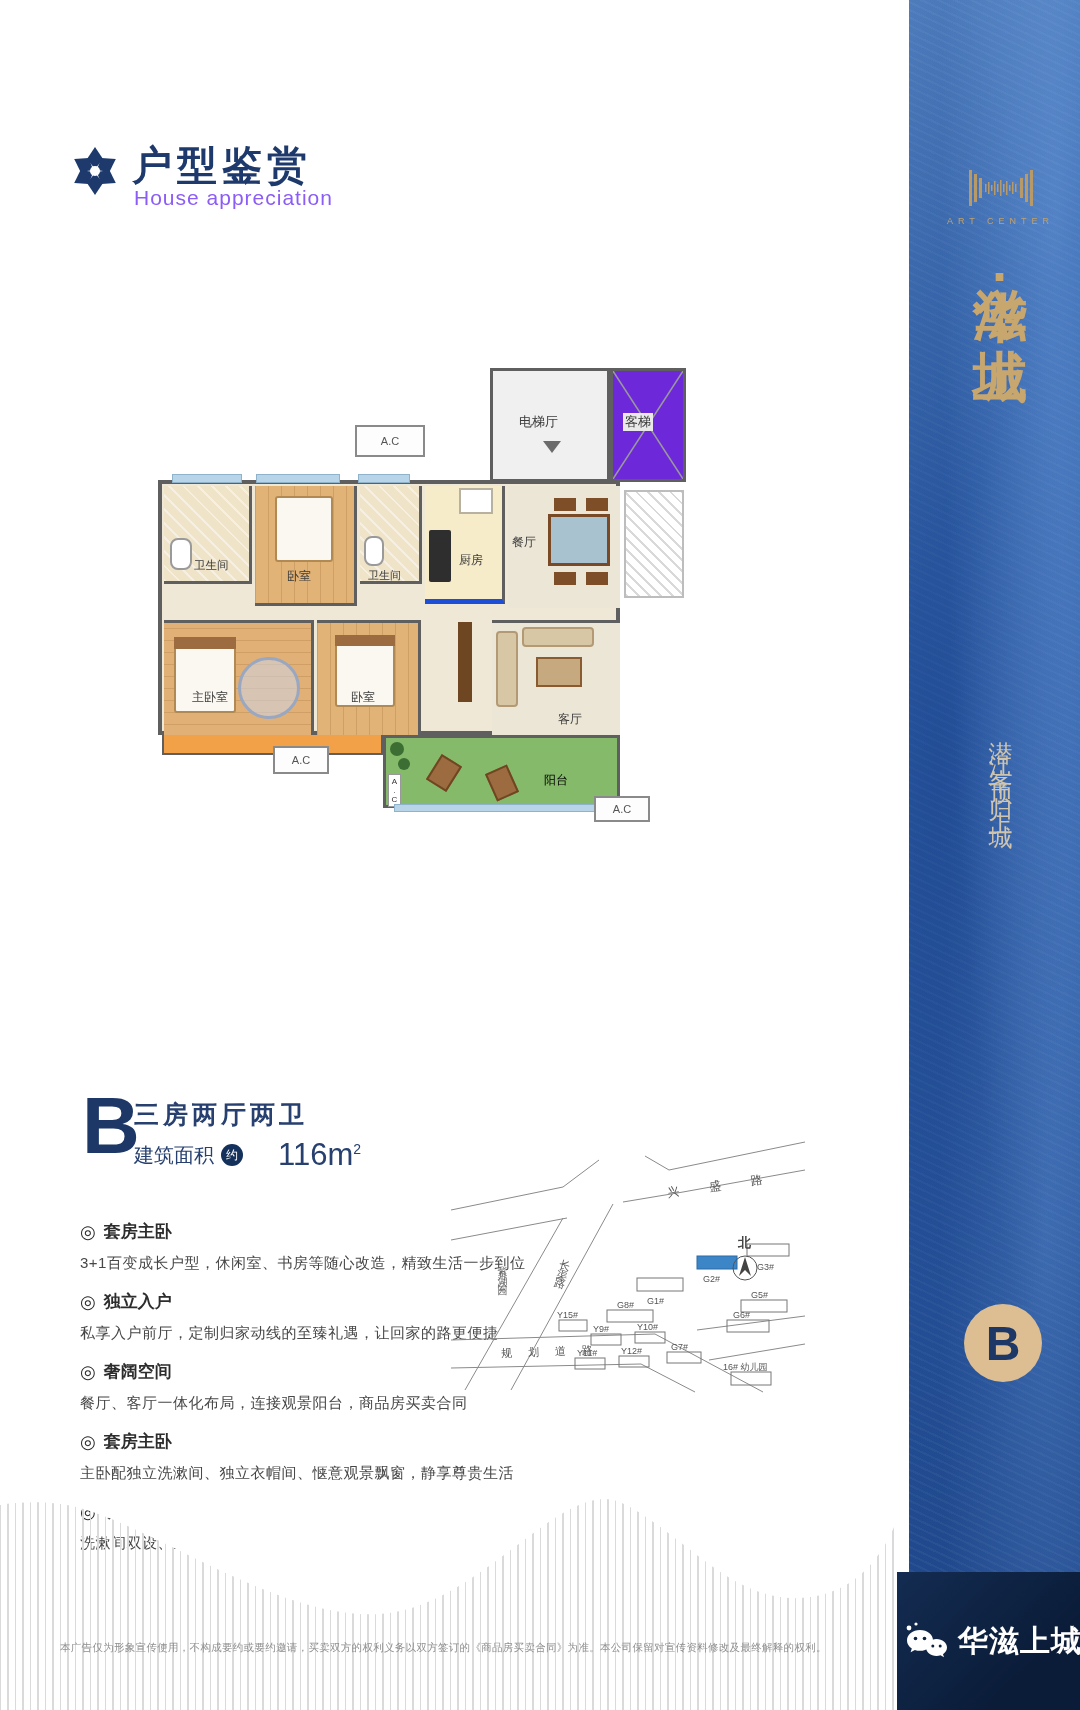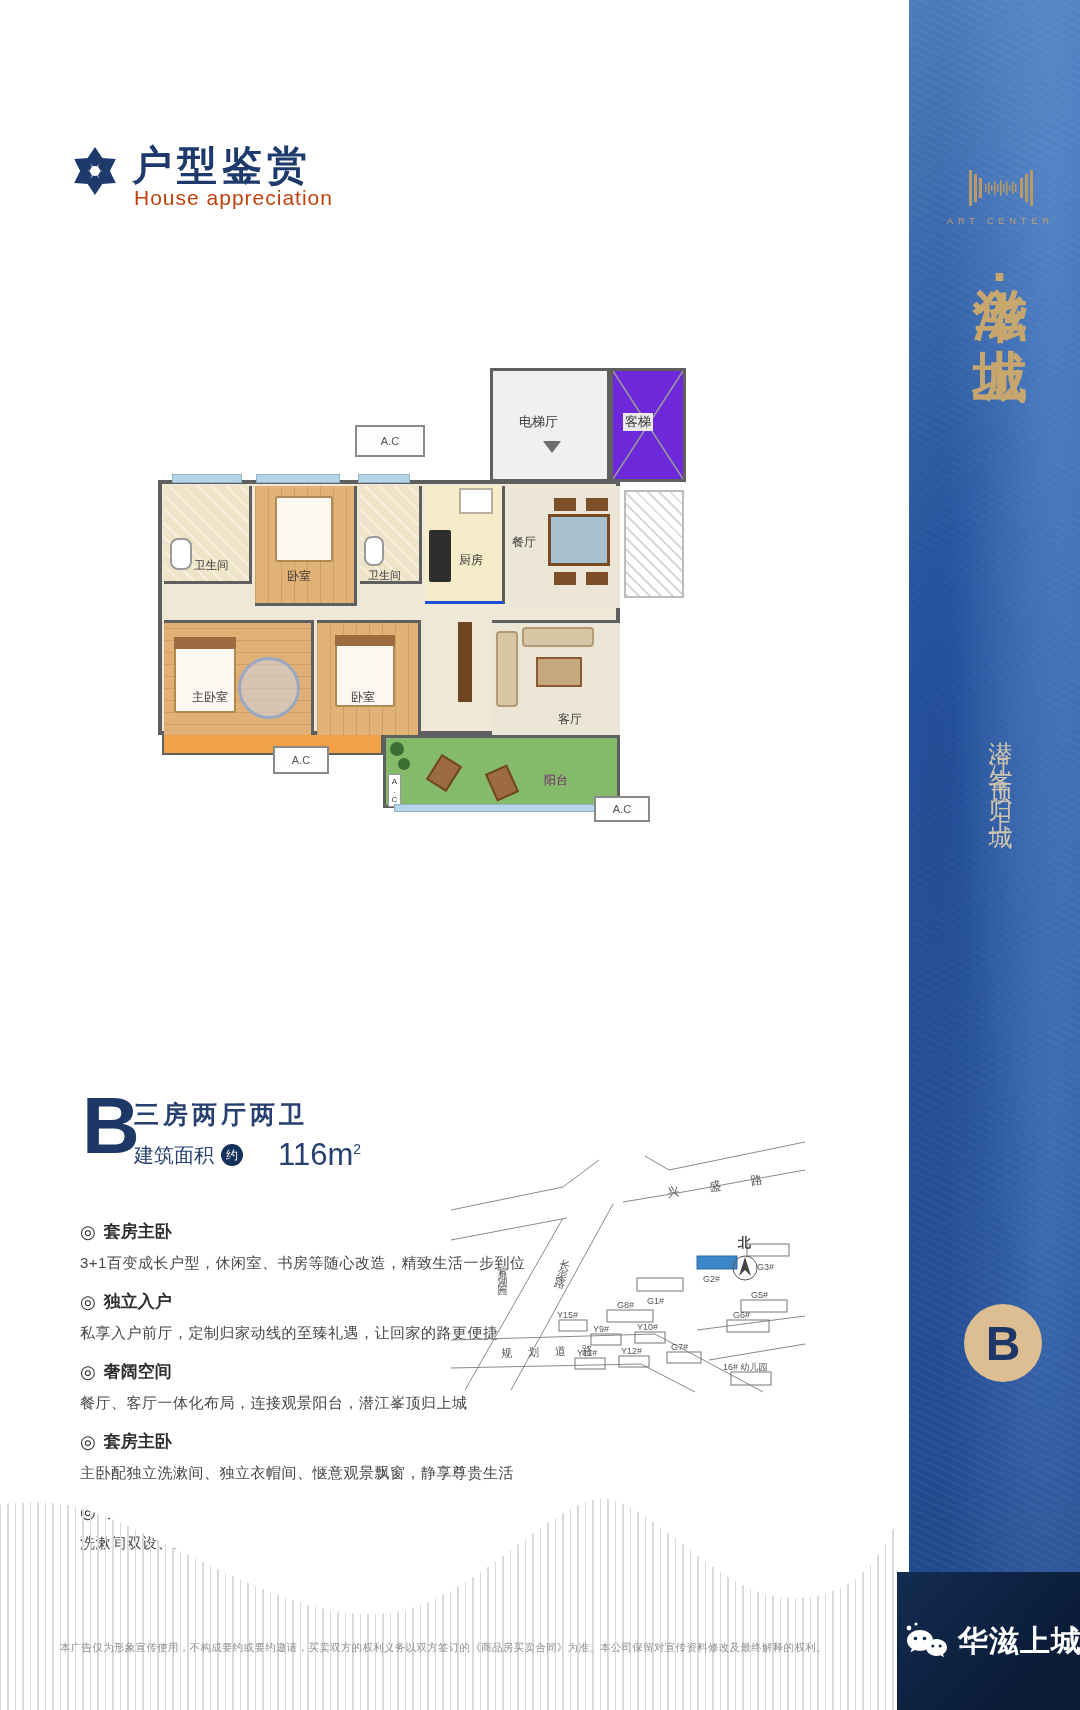--- a/index.html
+++ b/index.html
@@ -2,21 +2,21 @@
 <html><head>
 <meta charset="utf-8">
 <style>
   html,body{margin:0;padding:0;}
   body{font-family:"Liberation Sans","DejaVu Sans",sans-serif;background:#ffffff;}
   .page{position:relative;width:1080px;height:1710px;background:#ffffff;overflow:hidden;}
   .abs{position:absolute;}
 
   
   .hdr-title{font-size:40px;font-weight:bold;color:#1e3a6c;letter-spacing:5px;}
-  .hdr-sub{font-size:21px;color:#c2410c;letter-spacing:1px;}
+  .hdr-sub{font-size:21px;color:#8b5cf6;letter-spacing:1px;}
 
   
   .fp{position:absolute;left:158px;top:368px;width:528px;height:462px;}
   .fp *{box-sizing:border-box;}
   .fp-room{position:absolute;border:3px solid #5f5f5f;}
   .fp-label{position:absolute;font-size:12px;color:#3b3b3b;white-space:nowrap;}
   .ac-box{position:absolute;background:#fdfdfd;border:2px solid #8a8a8a;display:flex;align-items:center;justify-content:center;font-size:11px;color:#555;}
   .winstrip{position:absolute;background:#b7d4e8;border:1px solid #8fb3cb;}
 
   
@@ -121,21 +121,21 @@
       <div class="abs" style="left:93px;top:2px;width:102px;height:120px;border-right:3px solid #5f5f5f;border-bottom:3px solid #5f5f5f;background:#e2b377 repeating-linear-gradient(90deg,rgba(120,70,20,.18) 0 1px,rgba(0,0,0,0) 1px 13px);">
         <div class="abs" style="left:20px;top:10px;width:58px;height:66px;background:#fbf8f2;border:2px solid #b08a52;border-radius:3px;"></div>
         <span class="fp-label" style="left:32px;top:82px;">卧室</span>
       </div>
 
       <div class="abs" style="left:198px;top:2px;width:62px;height:98px;border-right:3px solid #5f5f5f;border-bottom:3px solid #5f5f5f;background:#efe3c8 repeating-linear-gradient(45deg,rgba(255,255,255,.45) 0 2px,rgba(0,0,0,0) 2px 10px);">
         <div class="abs" style="left:4px;top:50px;width:20px;height:30px;background:#fff;border:2px solid #9a9a9a;border-radius:8px;"></div>
         <span class="fp-label" style="left:8px;top:82px;font-size:11px;">卫生间</span>
       </div>
 
-      <div class="abs" style="left:263px;top:2px;width:80px;height:118px;border-right:3px solid #5f5f5f;border-bottom:3px solid #1d4ed8;background:#f6ecca;">
+      <div class="abs" style="left:263px;top:2px;width:80px;height:118px;border-right:3px solid #5f5f5f;border-bottom:5px solid #1d4ed8;background:#f6ecca;">
         <div class="abs" style="left:4px;top:44px;width:22px;height:52px;background:#2e2e2e;border-radius:2px;"></div>
         <div class="abs" style="left:34px;top:2px;width:34px;height:26px;background:#ffffff;border:2px solid #b9b1a0;"></div>
         <span class="fp-label" style="left:34px;top:66px;">厨房</span>
       </div>
 
       <div class="abs" style="left:346px;top:2px;width:112px;height:122px;background:#ece6d6;">
         <span class="fp-label" style="left:4px;top:48px;">餐厅</span>
         <div class="abs" style="left:40px;top:28px;width:62px;height:52px;background:#a9c2cf;border:3px solid #7a4a26;"></div>
         <div class="abs" style="left:46px;top:12px;width:22px;height:13px;background:#7d4e28;"></div>
         <div class="abs" style="left:78px;top:12px;width:22px;height:13px;background:#7d4e28;"></div>
@@ -162,21 +162,21 @@
         <div class="abs" style="left:4px;top:8px;width:22px;height:76px;background:#d8c7a4;border:2px solid #b49a74;border-radius:4px;"></div>
         <div class="abs" style="left:30px;top:4px;width:72px;height:20px;background:#d8c7a4;border:2px solid #b49a74;border-radius:4px;"></div>
         <div class="abs" style="left:44px;top:34px;width:46px;height:30px;background:#c7a97f;border:2px solid #8a5a30;"></div>
         <span class="fp-label" style="left:66px;top:88px;">客厅</span>
       </div>
     </div>
 
     <div class="abs" style="left:4px;top:367px;width:221px;height:20px;background:#f2a149;border:2px solid #5f5f5f;border-top:none;box-sizing:border-box;"></div>
 
     <div class="fp-room" style="left:225px;top:367px;width:237px;height:73px;background:#86ba6b;">
-      <span class="fp-label" style="left:158px;top:34px;color:#701a75;">阳台</span>
+      <span class="fp-label" style="left:158px;top:34px;color:#000000;">阳台</span>
       <div class="abs" style="left:46px;top:20px;width:24px;height:30px;background:#9c6b3f;border:2px solid #6e4722;transform:rotate(32deg);"></div>
       <div class="abs" style="left:104px;top:30px;width:24px;height:30px;background:#9c6b3f;border:2px solid #6e4722;transform:rotate(-24deg);"></div>
       <div class="abs" style="left:4px;top:4px;width:14px;height:14px;border-radius:50%;background:#3c6e33;"></div>
       <div class="abs" style="left:12px;top:20px;width:12px;height:12px;border-radius:50%;background:#3c6e33;"></div>
       <span class="vtext" style="position:absolute;left:2px;top:36px;font-size:8px;color:#333;background:#fff;padding:2px 1px;border:1px solid #999;">A.C</span>
     </div>
 
     <div class="winstrip" style="left:236px;top:436px;width:216px;height:8px;"></div>
 
     <div class="winstrip" style="left:14px;top:106px;width:70px;height:9px;"></div>
@@ -205,21 +205,21 @@
     <div class="feat-desc">3+1百变成长户型，休闲室、书房等随心改造，精致生活一步到位</div>
     <div class="feat-title">
         <span class="feat-bullet">◎</span>
         <span>独立入户</span>
       </div>
     <div class="feat-desc">私享入户前厅，定制归家动线的至臻礼遇，让回家的路更便捷</div>
     <div class="feat-title">
         <span class="feat-bullet">◎</span>
         <span>奢阔空间</span>
       </div>
-    <div class="feat-desc">餐厅、客厅一体化布局，连接观景阳台，潜江峯顶归上城</div>
+    <div class="feat-desc">餐厅、客厅一体化布局，连接观景阳台，商品房买卖合同</div>
     <div class="feat-title">
         <span class="feat-bullet">◎</span>
         <span>套房主卧</span>
       </div>
     <div class="feat-desc">主卧配独立洗漱间、独立衣帽间、惬意观景飘窗，静享尊贵生活</div>
     <div class="feat-title">
         <span class="feat-bullet">◎</span>
         <span>明卫双设</span>
       </div>
     <div class="feat-desc">洗漱间双设、主客分离三段式布局、干湿分离、减少细菌滋生</div>

